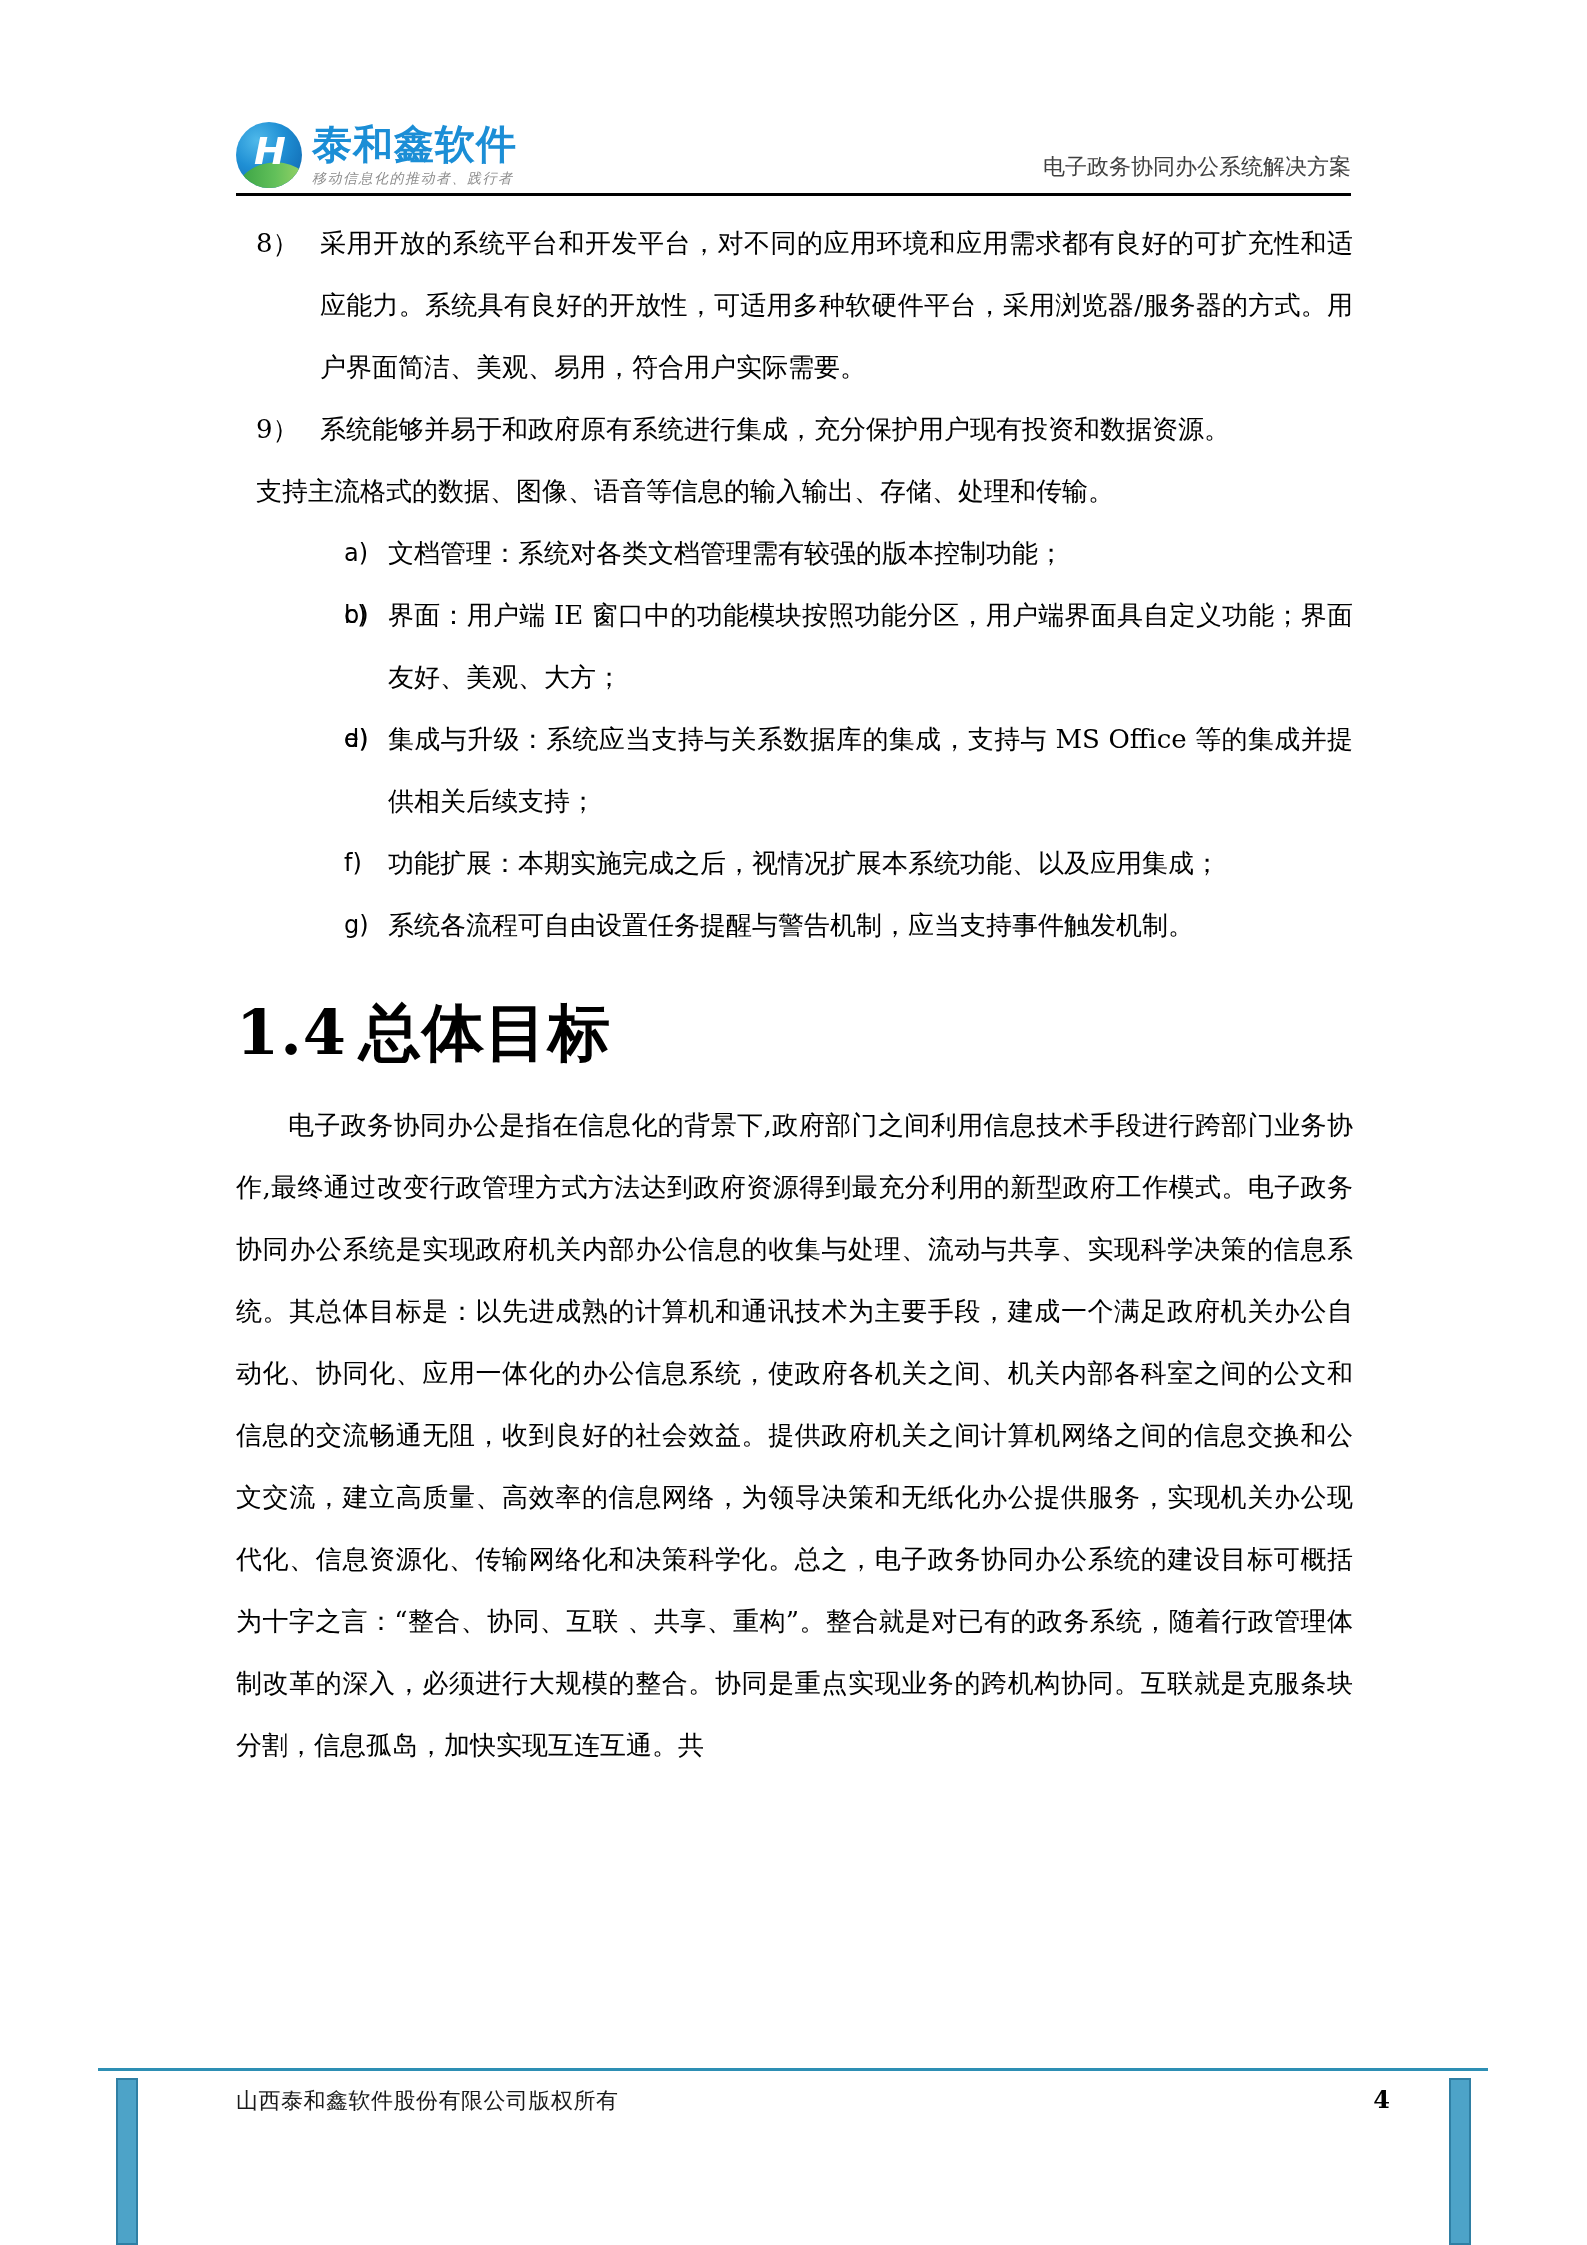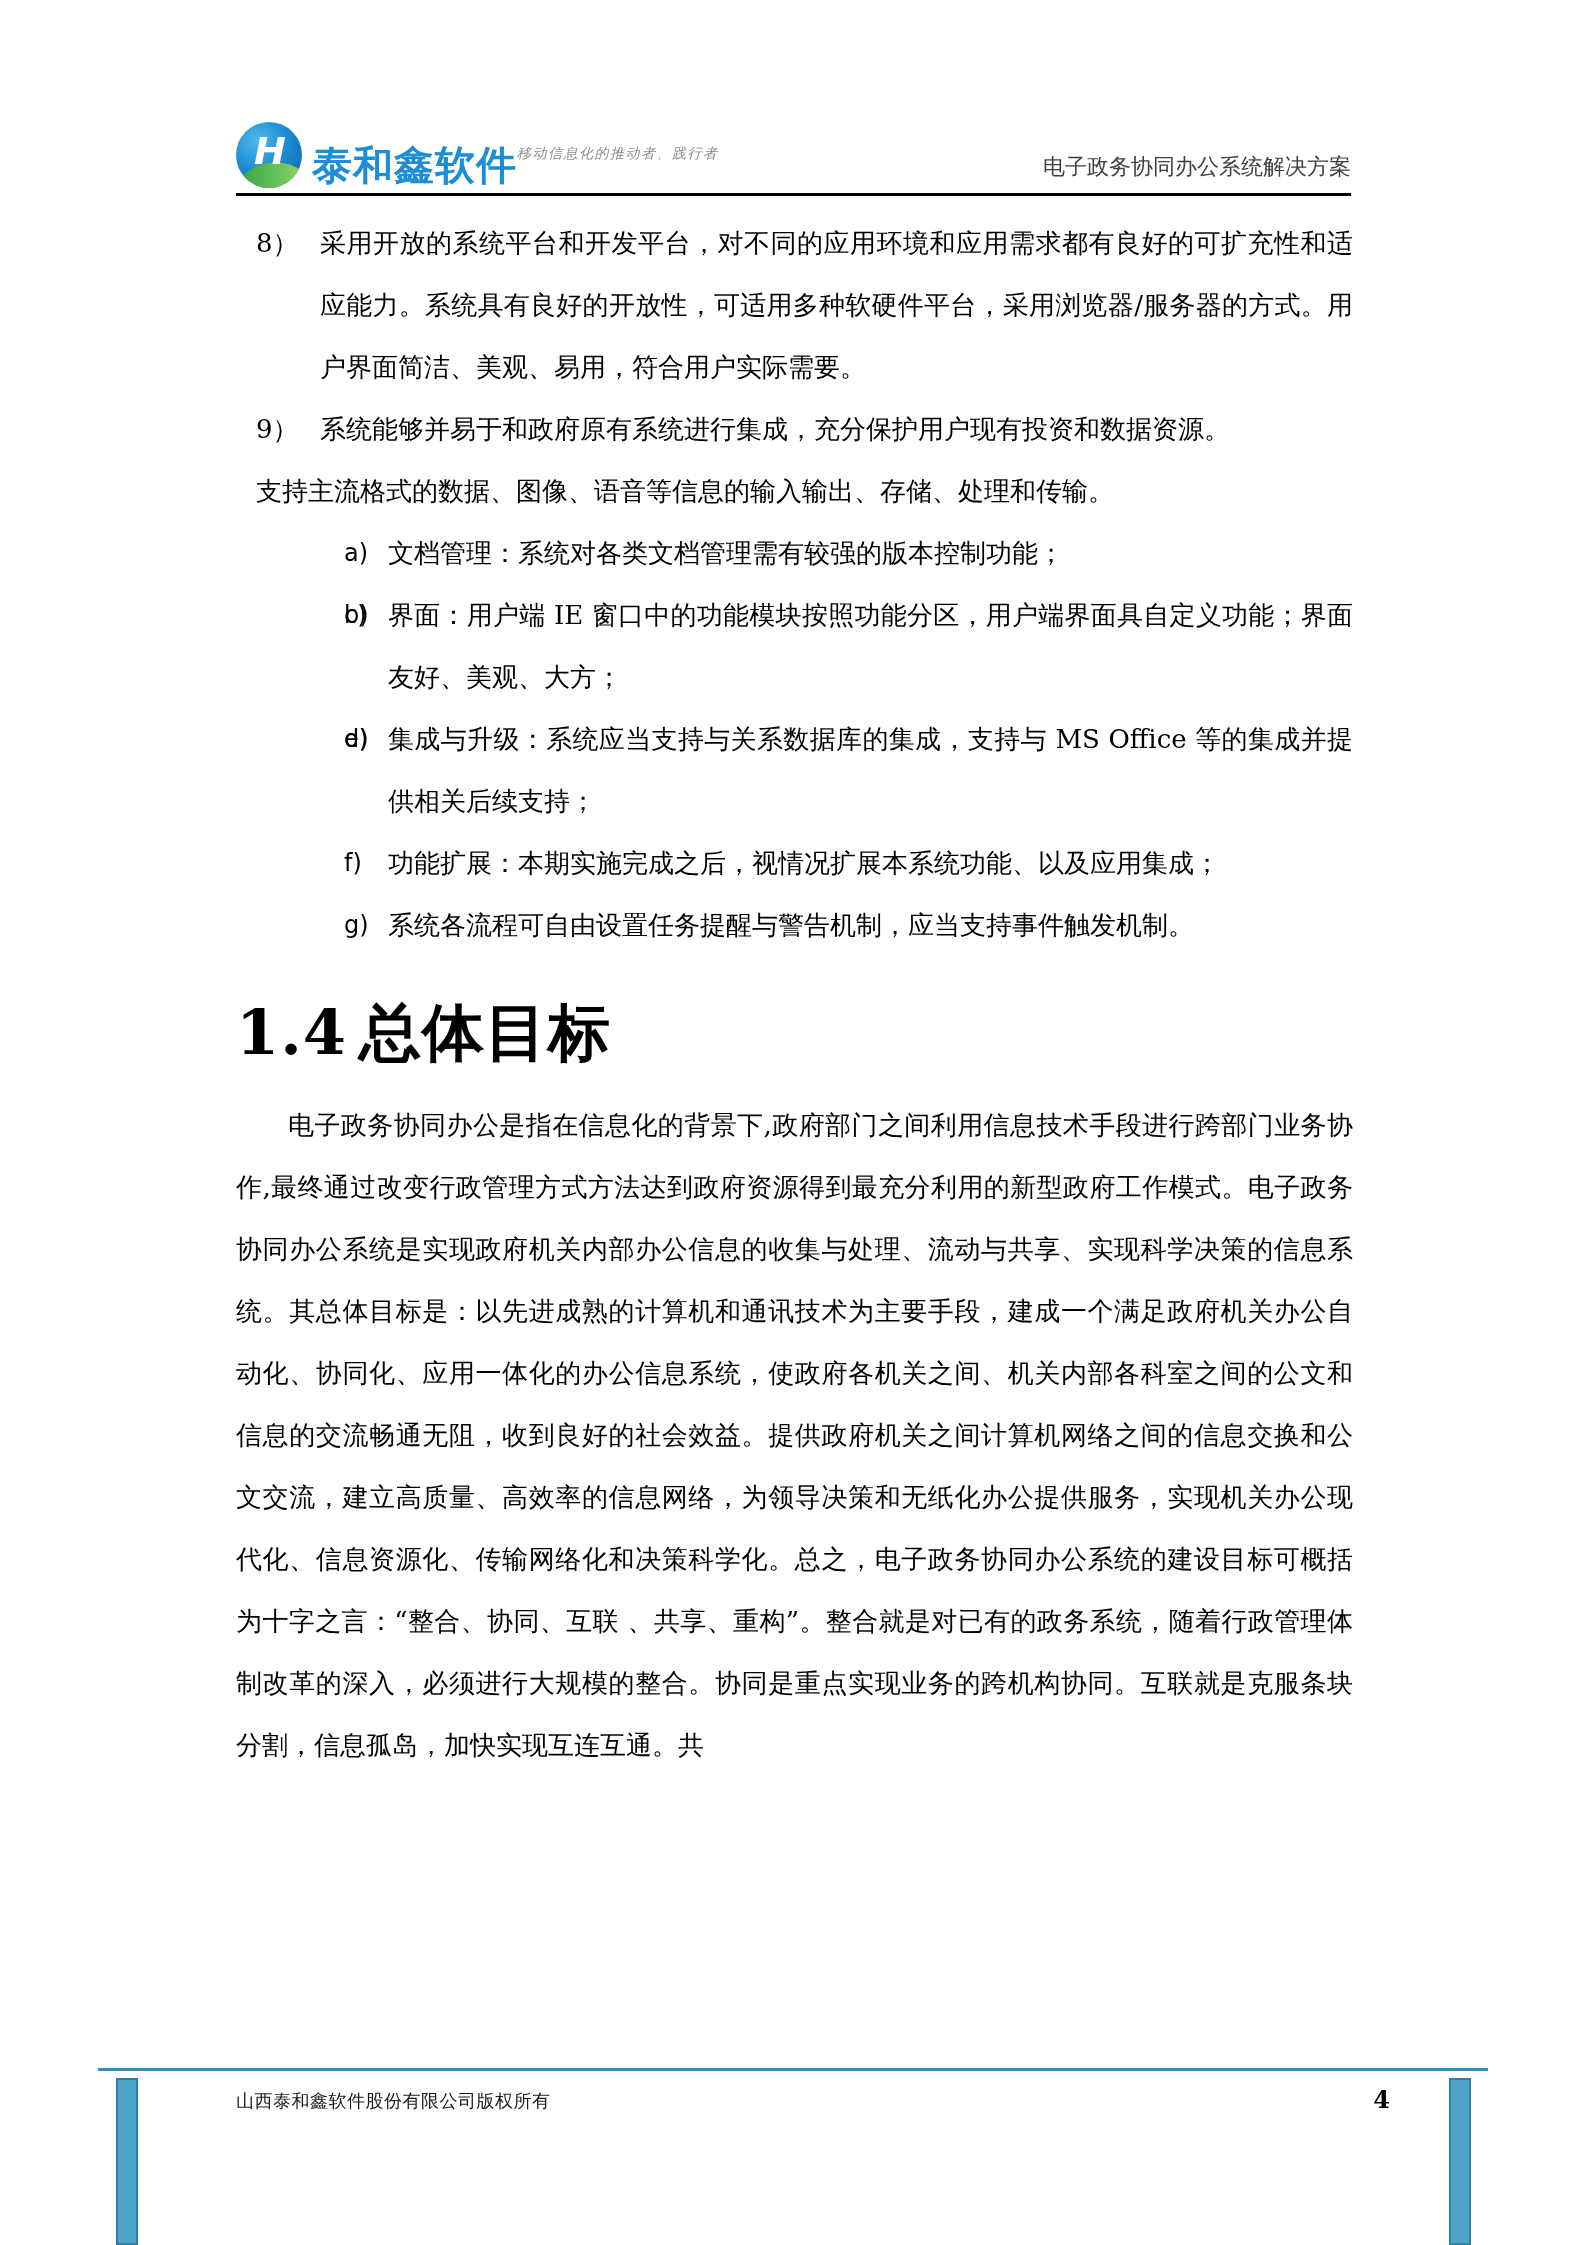--- a/index.html
+++ b/index.html
@@ -69,21 +69,21 @@
     font-size: 38px;
     font-weight: bold;
     font-style: italic;
     color: #ffffff;
     letter-spacing: -2px;
     line-height: 46px;
   }
 
   .brand-text {
     display: flex;
-    flex-direction: row;
+    flex-direction: column;
     justify-content: space-between;
   }
   .brand-name {
     font-family: "DejaVu Sans", "Liberation Sans", sans-serif;
     font-size: 40px;
     font-weight: bold;
     line-height: 46px;
     color: #1b8ed6;
     letter-spacing: 1px;
     white-space: nowrap;
@@ -223,21 +223,21 @@
     box-sizing: border-box;
   }
   .side-bar.left  { left: 116px; }
   .side-bar.right { left: 1449px; }
 
   .footer-text {
     position: absolute;
     left: 236px;
     top: 2086px;
     font-family: Liberation Sans, sans-serif;
-    font-size: 18px;
+    font-size: 22px;
     line-height: 30px;
     color: #1a1a1a;
     letter-spacing: 0.5px;
     white-space: nowrap;
   }
   .footer-page {
     position: absolute;
     left: 1310px;
     top: 2084px;
     width: 80px;

